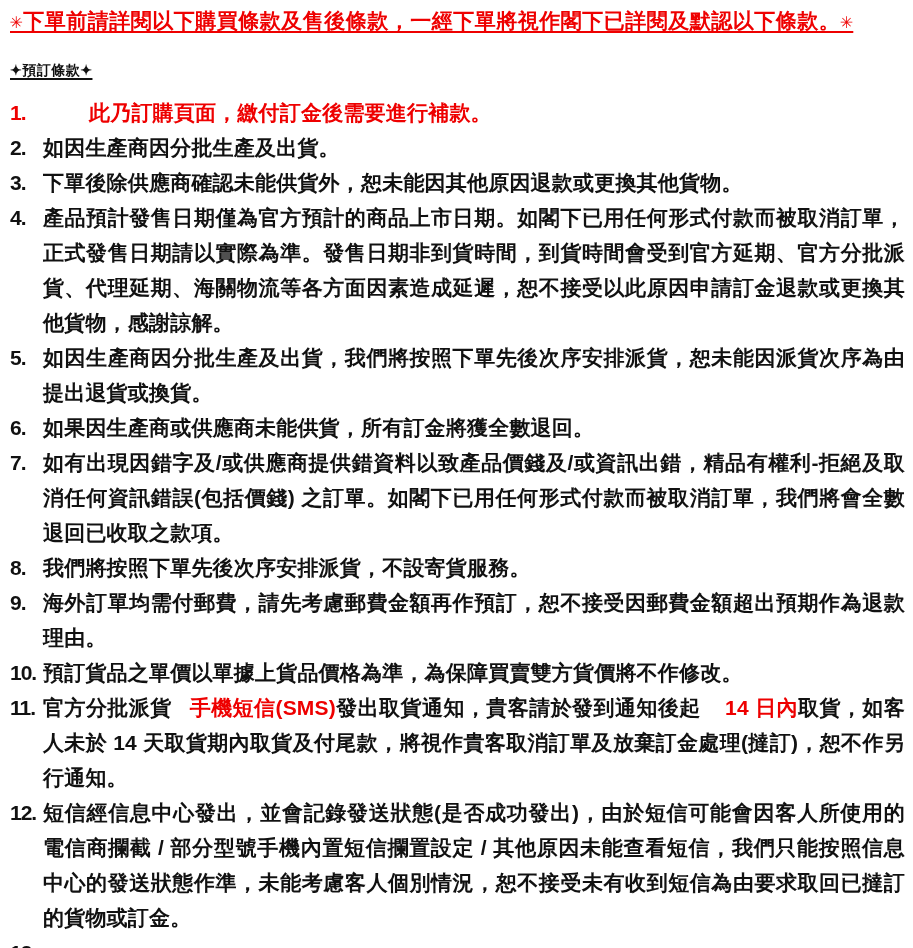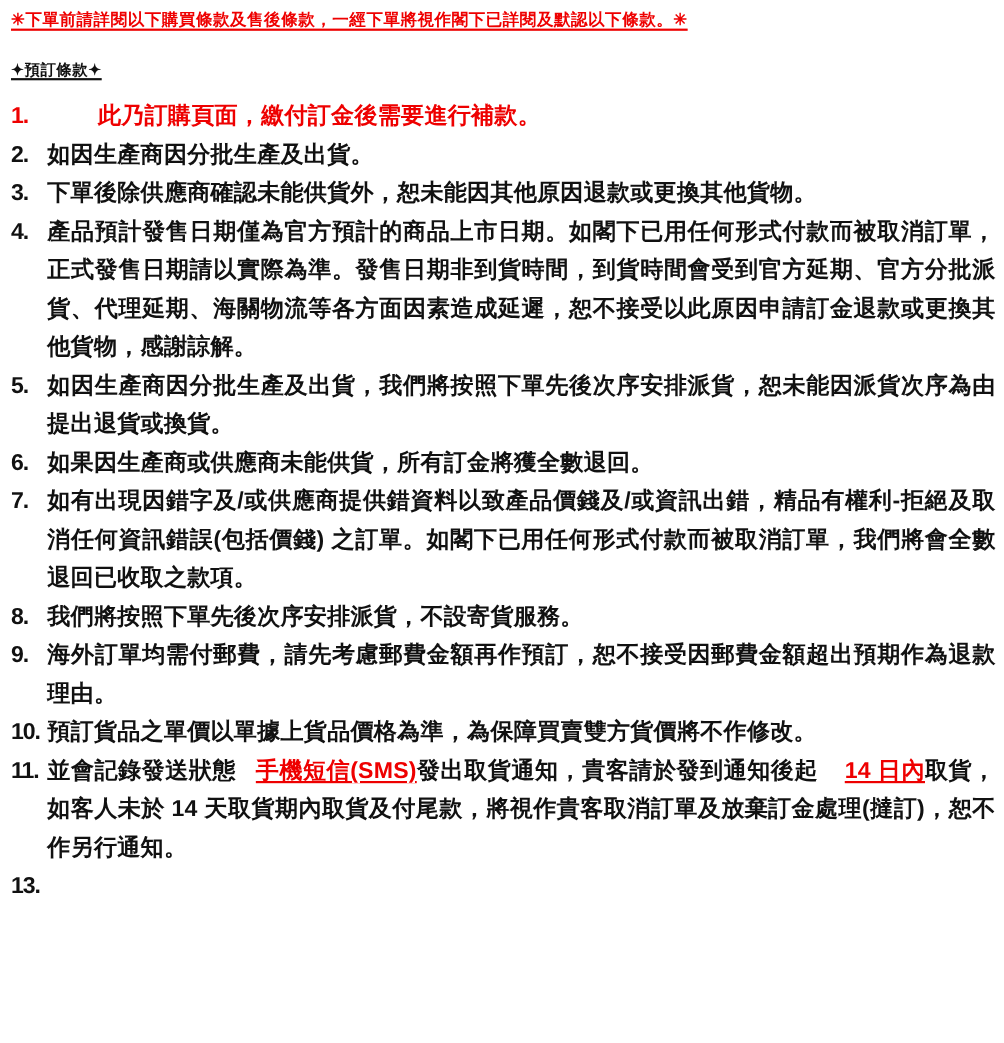--- a/index.html
+++ b/index.html
@@ -16,28 +16,29 @@
   .page {
     width: 913px;
     height: 948px;
     padding: 9px 8px 8px 10px;
     font-family: "Liberation Sans", sans-serif;
     font-weight: 700;
     color: #111111;
   }
   .top-warning {
     margin: 0 0 25px 0;
-    font-size: 15px;
+    font-size: 21px;
     line-height: 1.3;
     color: var(--warning-red, #ee0000);
     text-decoration: underline;
     text-decoration-thickness: 2px;
     text-underline-offset: 3px;
     letter-spacing: 0.5px;
     white-space: nowrap;
+    font-family: Liberation Mono, monospace;
   }
   .section-title {
     margin: 0 0 16px 0;
     font-size: 14px;
     line-height: 1.3;
     color: #111111;
     text-decoration: underline;
     text-decoration-thickness: 2px;
     text-underline-offset: 3px;
     letter-spacing: 0.5px;
@@ -67,21 +68,20 @@
   }
   .term-item.red,
   .term-item.red .term-number,
   .term-item.red .term-text {
     color: var(--warning-red, #ee0000);
   }
   .seg-normal { color: inherit; }
   .seg-red { color: var(--warning-red, #ee0000); margin-left: 46px; }
   .seg-red-underline {
     color: var(--warning-red, #ee0000);
-    text-decoration: underline;
     text-decoration-thickness: 2px;
     text-underline-offset: 3px;
     margin-left: 18px;
   }
 </style>
 </head>
 <body>
 
 <div class="page">
   <h1 class="top-warning">✳下單前請詳閱以下購買條款及售後條款，一經下單將視作閣下已詳閱及默認以下條款。✳</h1>
@@ -124,20 +124,24 @@
       <li class="term-item">
         <span class="term-number">9.</span>
         <div class="term-text"><span class="seg-normal">海外訂單均需付郵費，請先考慮郵費金額再作預訂，恕不接受因郵費金額超出預期作為退款理由。</span></div>
       </li>
       <li class="term-item">
         <span class="term-number">10.</span>
         <div class="term-text"><span class="seg-normal">預訂貨品之單價以單據上貨品價格為準，為保障買賣雙方貨價將不作修改。</span></div>
       </li>
       <li class="term-item">
         <span class="term-number">11.</span>
-        <div class="term-text"><span class="seg-normal">並會記錄發送狀態</span><span class="seg-red-underline">手機短信(SMS)</span><span class="seg-normal">發出取貨通知，貴客請於發到通知後起 </span><span class="seg-red-underline">14 日內</span><span class="seg-normal">取貨，如客人未於 14 天取貨期內取貨及付尾款，將視作貴客取消訂單及放棄訂金處理(撻訂)，恕不作另行通知。</span></div>
+        <div class="term-text"><span class="seg-normal">官方分批派貨</span><span class="seg-red-underline">手機短信(SMS)</span><span class="seg-normal">發出取貨通知，貴客請於發到通知後起 </span><span class="seg-red-underline">14 日內</span><span class="seg-normal">取貨，如客人未於 14 天取貨期內取貨及付尾款，將視作貴客取消訂單及放棄訂金處理(撻訂)，恕不作另行通知。</span></div>
+      </li>
+      <li class="term-item">
+        <span class="term-number">12.</span>
+        <div class="term-text"><span class="seg-normal">短信經信息中心發出，並會記錄發送狀態(是否成功發出)，由於短信可能會因客人所使用的電信商攔截 / 部分型號手機內置短信攔置設定 / 其他原因未能查看短信，我們只能按照信息中心的發送狀態作準，未能考慮客人個別情況，恕不接受未有收到短信為由要求取回已撻訂的貨物或訂金。</span></div>
       </li>
       <li class="term-item">
         <span class="term-number">13.</span>
         <div class="term-text"></div>
       </li>
     </ol>
 </div>
 
 </body></html>

